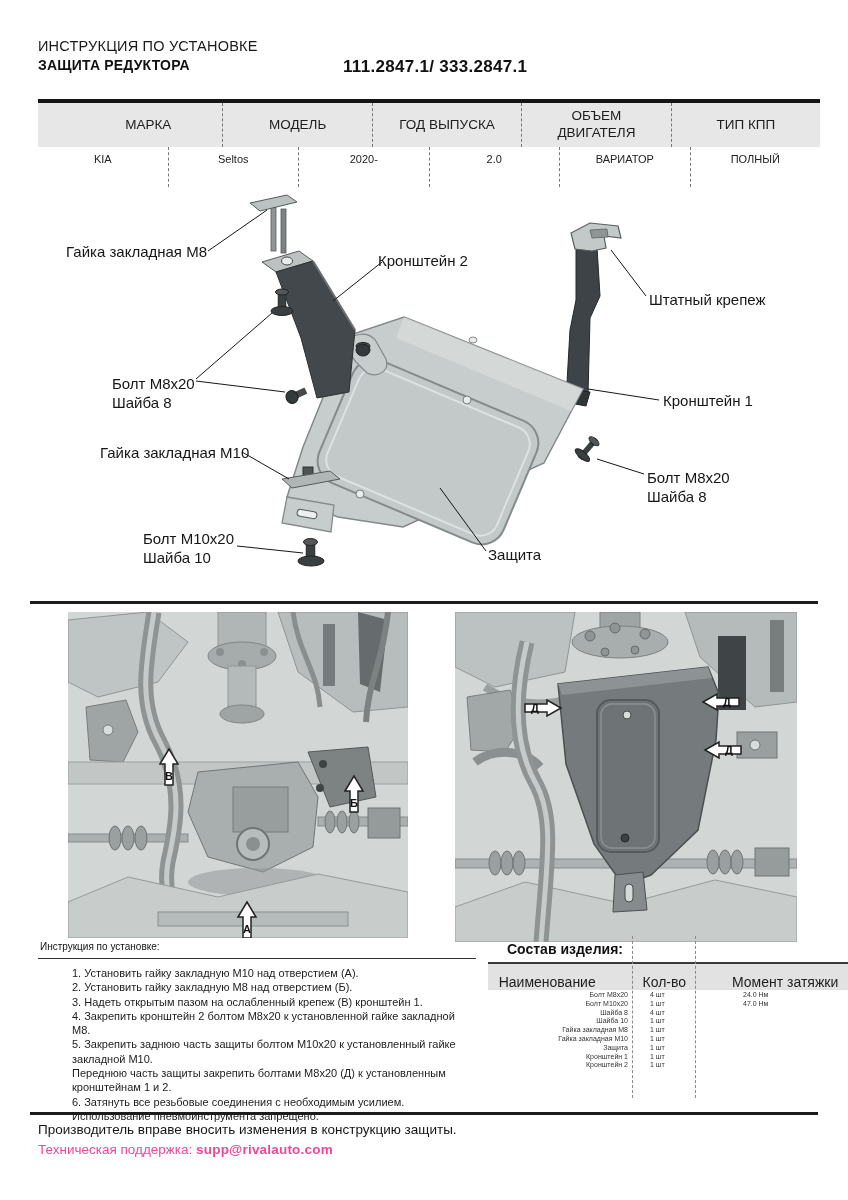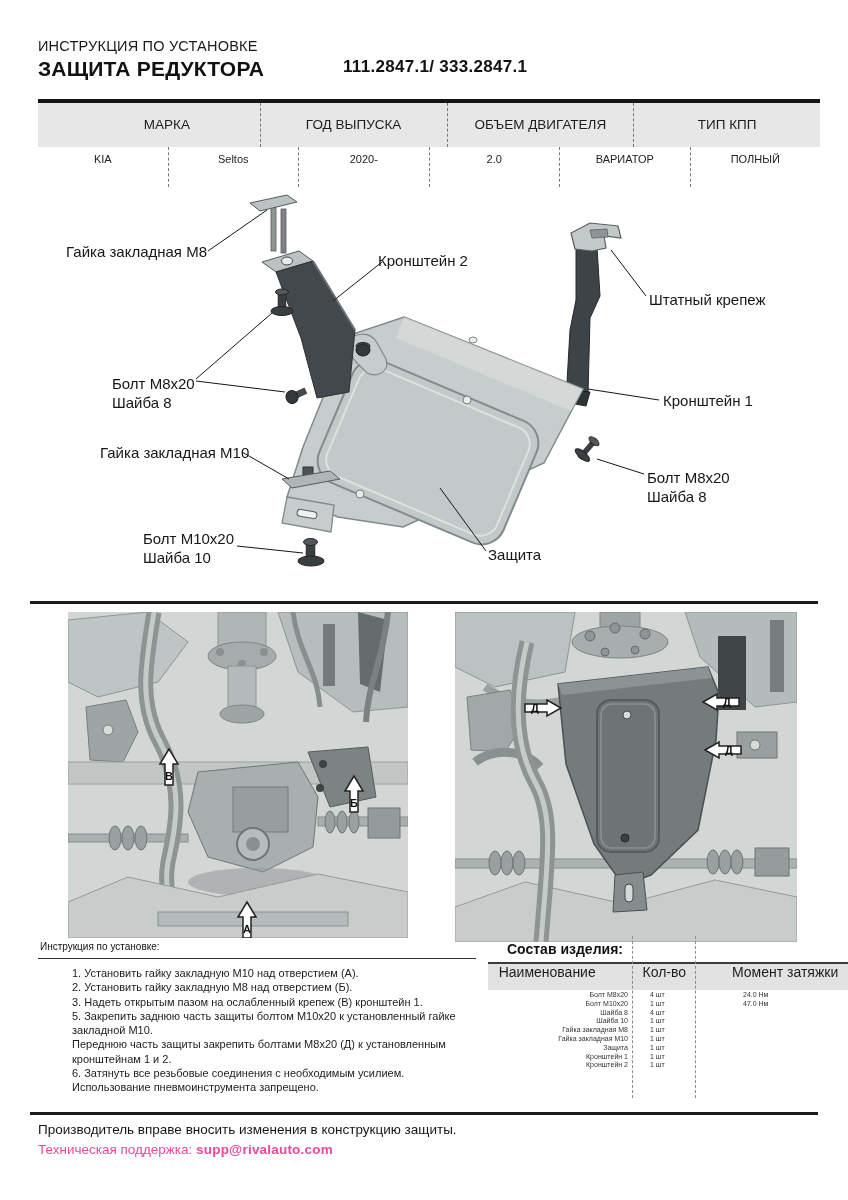--- a/index.html
+++ b/index.html
@@ -1,21 +1,21 @@
 <!DOCTYPE html>
 <html><head>
 <meta charset="utf-8">
 <style>
   html,body{margin:0;padding:0;background:#fff;}
   .page{position:relative;width:848px;height:1200px;background:#ffffff;
         font-family:"Liberation Sans",sans-serif;color:#111;overflow:hidden;margin:0 auto;}
   .abs{position:absolute;}
   
   .doc-type{left:38px;top:38px;font-size:14.5px;letter-spacing:.2px;color:#1a1a1a;}
-  .doc-product{left:38px;top:57px;font-size:21px;font-weight:bold;letter-spacing:.2px;}
+  .doc-product{left:38px;top:57px;font-size:14px;font-weight:bold;letter-spacing:.2px;}
   .doc-partnums{left:343px;top:57px;font-size:17px;font-weight:bold;letter-spacing:.3px;}
   
   .spec{left:38px;top:99px;width:782px;border-top:4px solid #151515;}
   .spec-row{display:flex;}
   .spec-row.head{background:#e7e7e7;min-height:44px;padding-left:36px;}
   .spec-row.vals{min-height:40px;}
   .spec-cell{flex:1;display:flex;align-items:center;justify-content:center;text-align:center;
              padding:2px 14px;box-sizing:border-box;border-left:1px dashed #767676;}
   .spec-cell:first-child{border-left:none;}
   .spec-row.head .spec-cell{font-size:13.5px;color:#1d1d1d;line-height:1.25;}
@@ -24,21 +24,21 @@
   .divider{left:30px;top:601px;width:788px;height:3px;background:#1c1c1c;}
   .footer-rule{left:30px;top:1112px;width:788px;height:3px;background:#1c1c1c;}
   
   .instr{left:38px;top:941px;width:438px;}
   .instr-title{font-size:10px;font-weight:normal;margin:0 0 6px 2px;}
   .instr-rule{border:none;border-top:1.5px solid #333;margin:0 0 7px 0;}
   .instr-item{font-size:11px;line-height:14.3px;color:#1c1c1c;margin-left:34px;}
   
   .parts-title{left:507px;top:941px;font-size:14px;font-weight:bold;}
   .parts-head{left:488px;top:962px;width:360px;height:26px;background:#e2e2e2;
-              border-top:2px solid #3a3a3a;display:flex;align-items:flex-start;gap:32px;}
+              border-top:2px solid #3a3a3a;display:flex;align-items:flex-end;gap:32px;}
   .parts-head span{display:block;text-align:center;font-size:14px;color:#1d1d1d;}
   .ph-name{width:144px;} .ph-qty{width:63px;} .ph-torque{width:153px;}
   .parts-body{left:488px;top:991px;width:360px;}
   .parts-row{display:flex;font-size:7px;line-height:8.8px;color:#333;}
   .pc-name{width:144px;text-align:right;padding-right:4px;box-sizing:border-box;}
   .pc-qty{width:63px;padding-left:18px;box-sizing:border-box;}
   .pc-torque{width:153px;padding-left:48px;box-sizing:border-box;}
   .dash-v{border-left:1px dashed #8a8a8a;width:0;}
   .dash-1{left:632px;top:936px;height:162px;}
   .dash-2{left:695px;top:936px;height:162px;}
@@ -56,20 +56,21 @@
 
 <div class="page">
 
   <div class="abs doc-type">ИНСТРУКЦИЯ ПО УСТАНОВКЕ</div>
   <div class="abs doc-product">ЗАЩИТА РЕДУКТОРА</div>
   <div class="abs doc-partnums">111.2847.1/ 333.2847.1</div>
 
   <div class="abs spec">
     <div class="spec-row head">
       <div class="spec-cell">МАРКА</div>
+      <div class="spec-cell">МОДЕЛЬ</div>
       <div class="spec-cell">ГОД ВЫПУСКА</div>
       <div class="spec-cell">ОБЪЕМ ДВИГАТЕЛЯ</div>
       <div class="spec-cell">ТИП КПП</div>
     </div>
     <div class="spec-row vals">
       <div class="spec-cell">KIA</div>
       <div class="spec-cell">Seltos</div>
       <div class="spec-cell">2020-</div>
       <div class="spec-cell">2.0</div>
       <div class="spec-cell">ВАРИАТОР</div>
@@ -281,20 +282,21 @@
     <text class="marker-letter" x="272" y="94" text-anchor="middle">Д</text>
     <text class="marker-letter" x="274" y="142" text-anchor="middle">Д</text>
   </svg>
 
   <div class="abs instr">
     <div class="instr-title">Инструкция по установке:</div>
     <hr class="instr-rule">
     <div class="instr-item">1. Установить гайку закладную М10 над отверстием (А).</div>
     <div class="instr-item">2. Установить гайку закладную М8 над отверстием (Б).</div>
     <div class="instr-item">3. Надеть открытым пазом на ослабленный крепеж (В) кронштейн 1.</div>
+    <div class="instr-item">4. Закрепить кронштейн 2 болтом М8х20 к установленной гайке закладной М8.</div>
     <div class="instr-item">5. Закрепить заднюю часть защиты болтом М10х20 к установленный гайке закладной М10.</div>
     <div class="instr-item">Переднюю часть защиты закрепить болтами М8х20 (Д) к установленным кронштейнам 1 и 2.</div>
     <div class="instr-item">6. Затянуть все резьбовые соединения с необходимым усилием.</div>
     <div class="instr-item">Использование пневмоинструмента запрещено.</div>
   </div>
 
   <div class="abs parts-title">Состав изделия:</div>
   <div class="abs parts-head">
     <span class="ph-name">Наименование</span>
     <span class="ph-qty">Кол-во</span>

